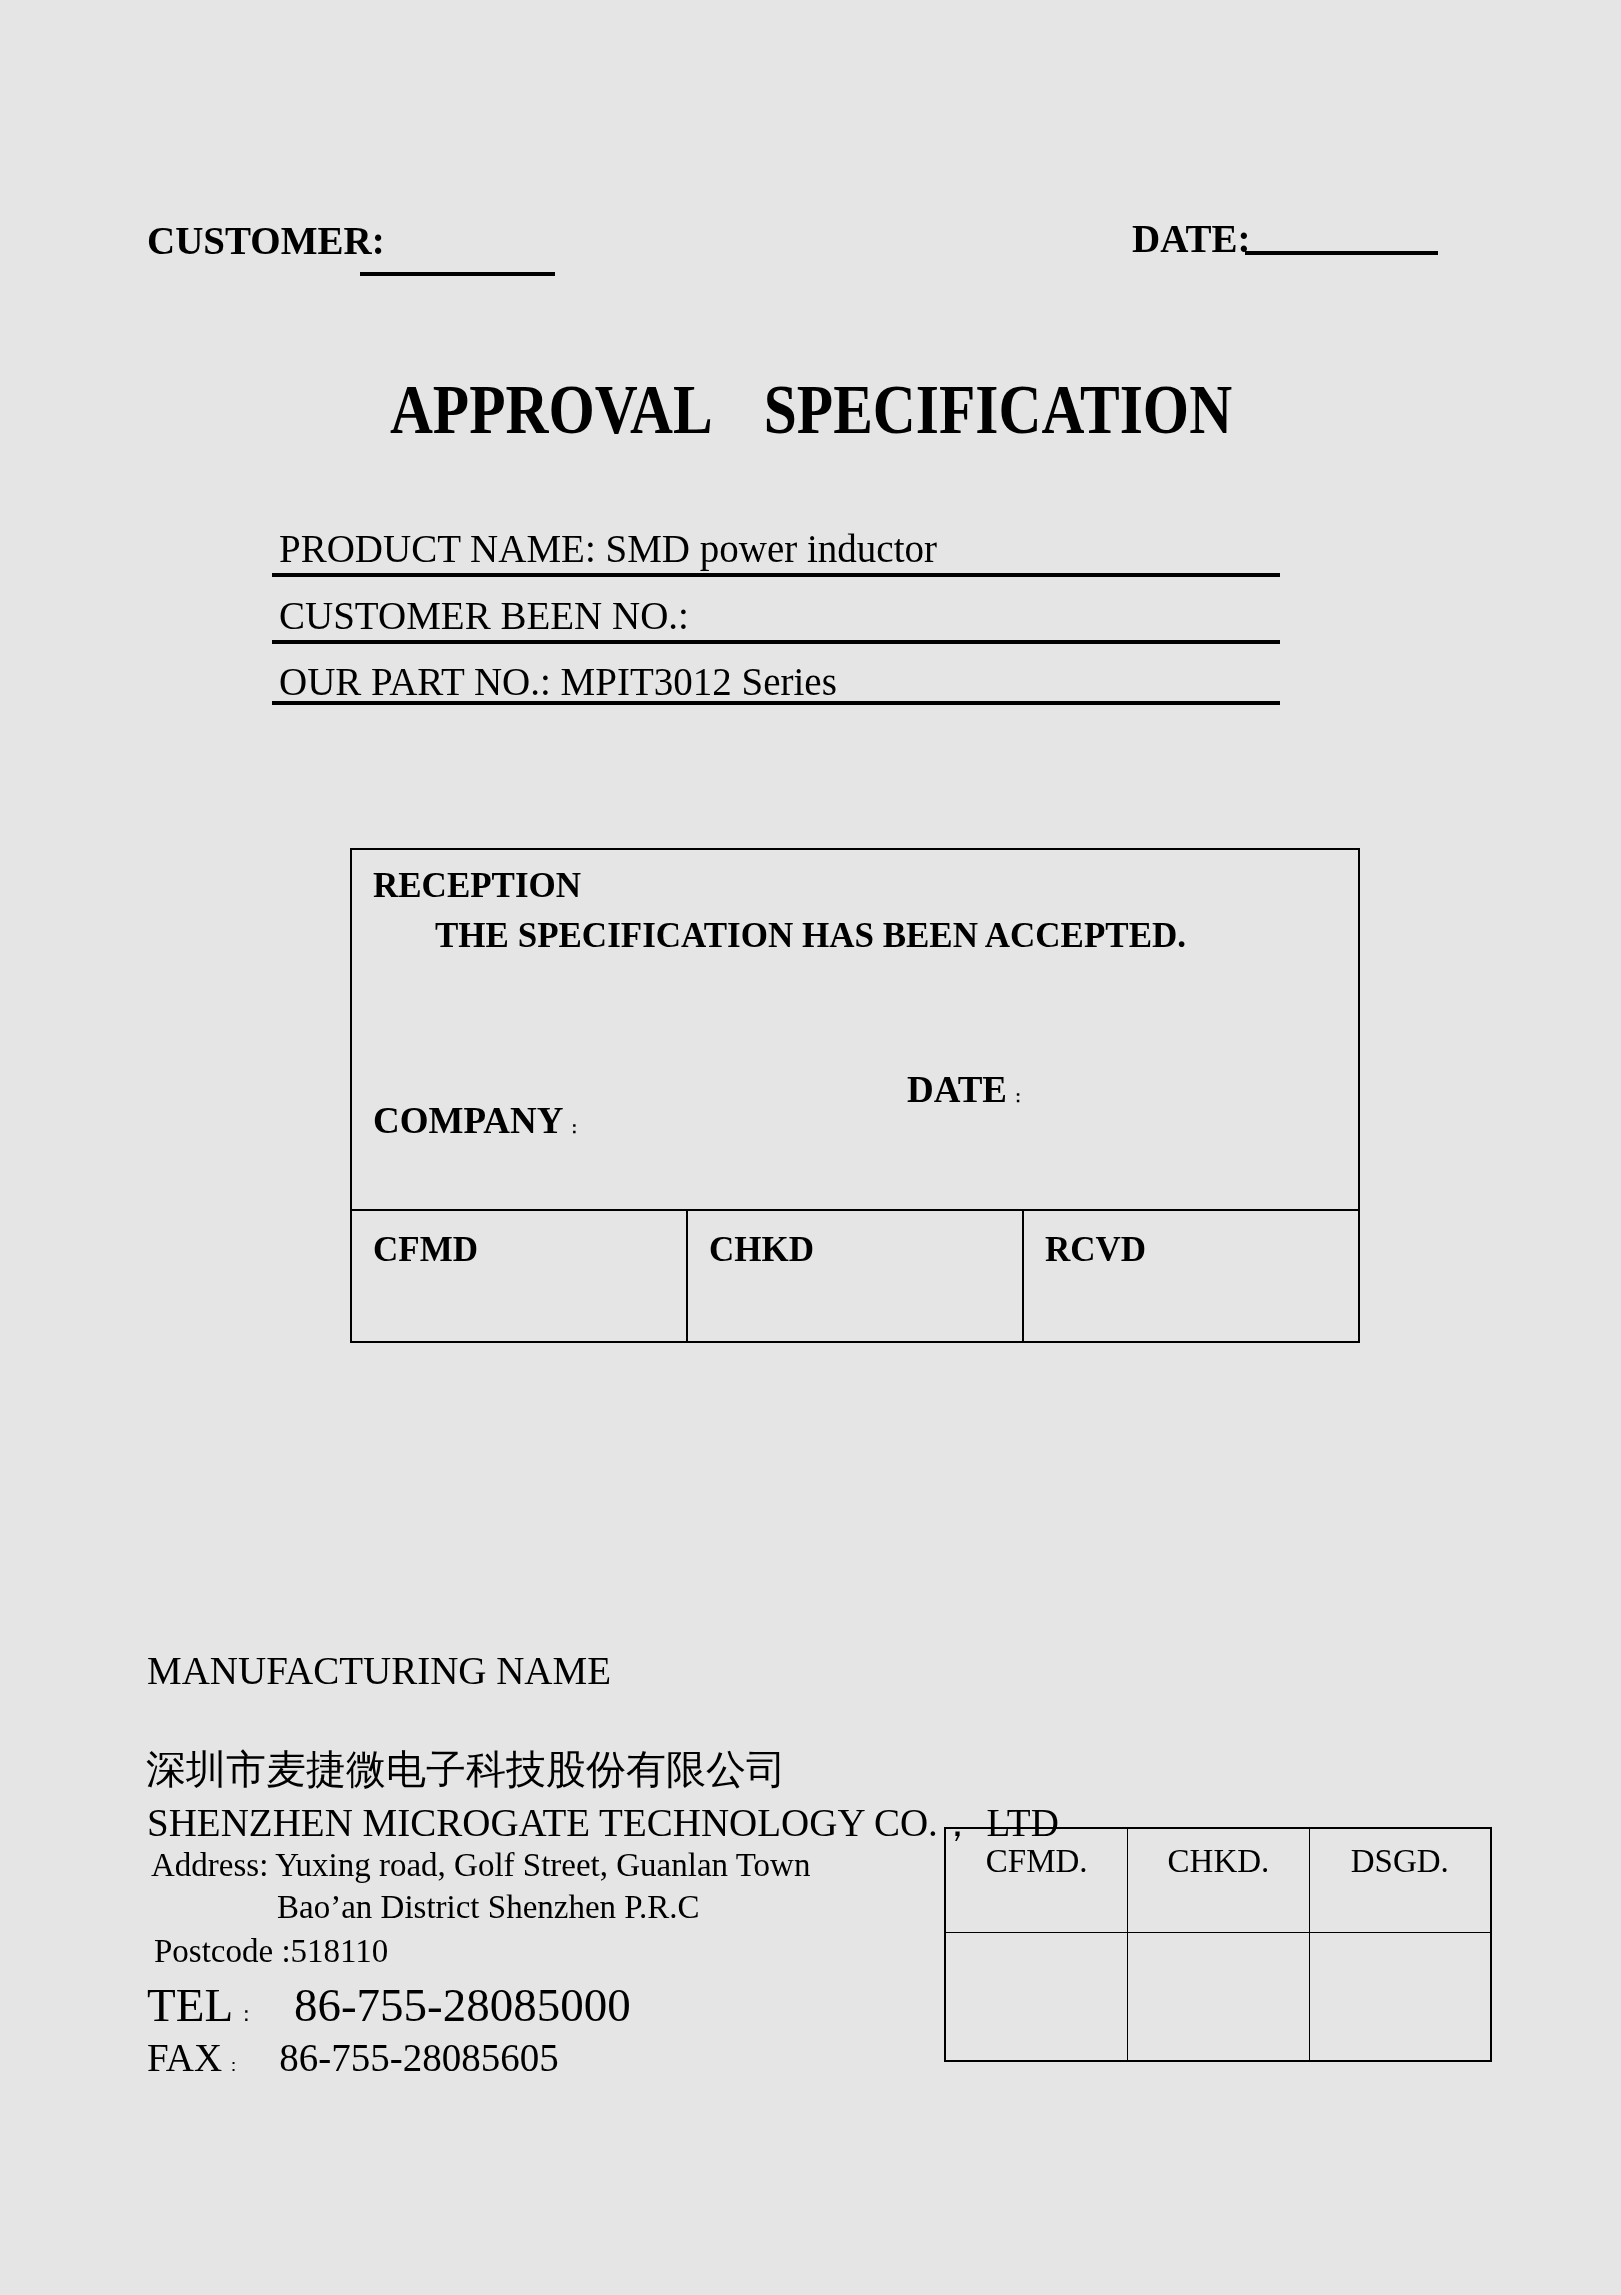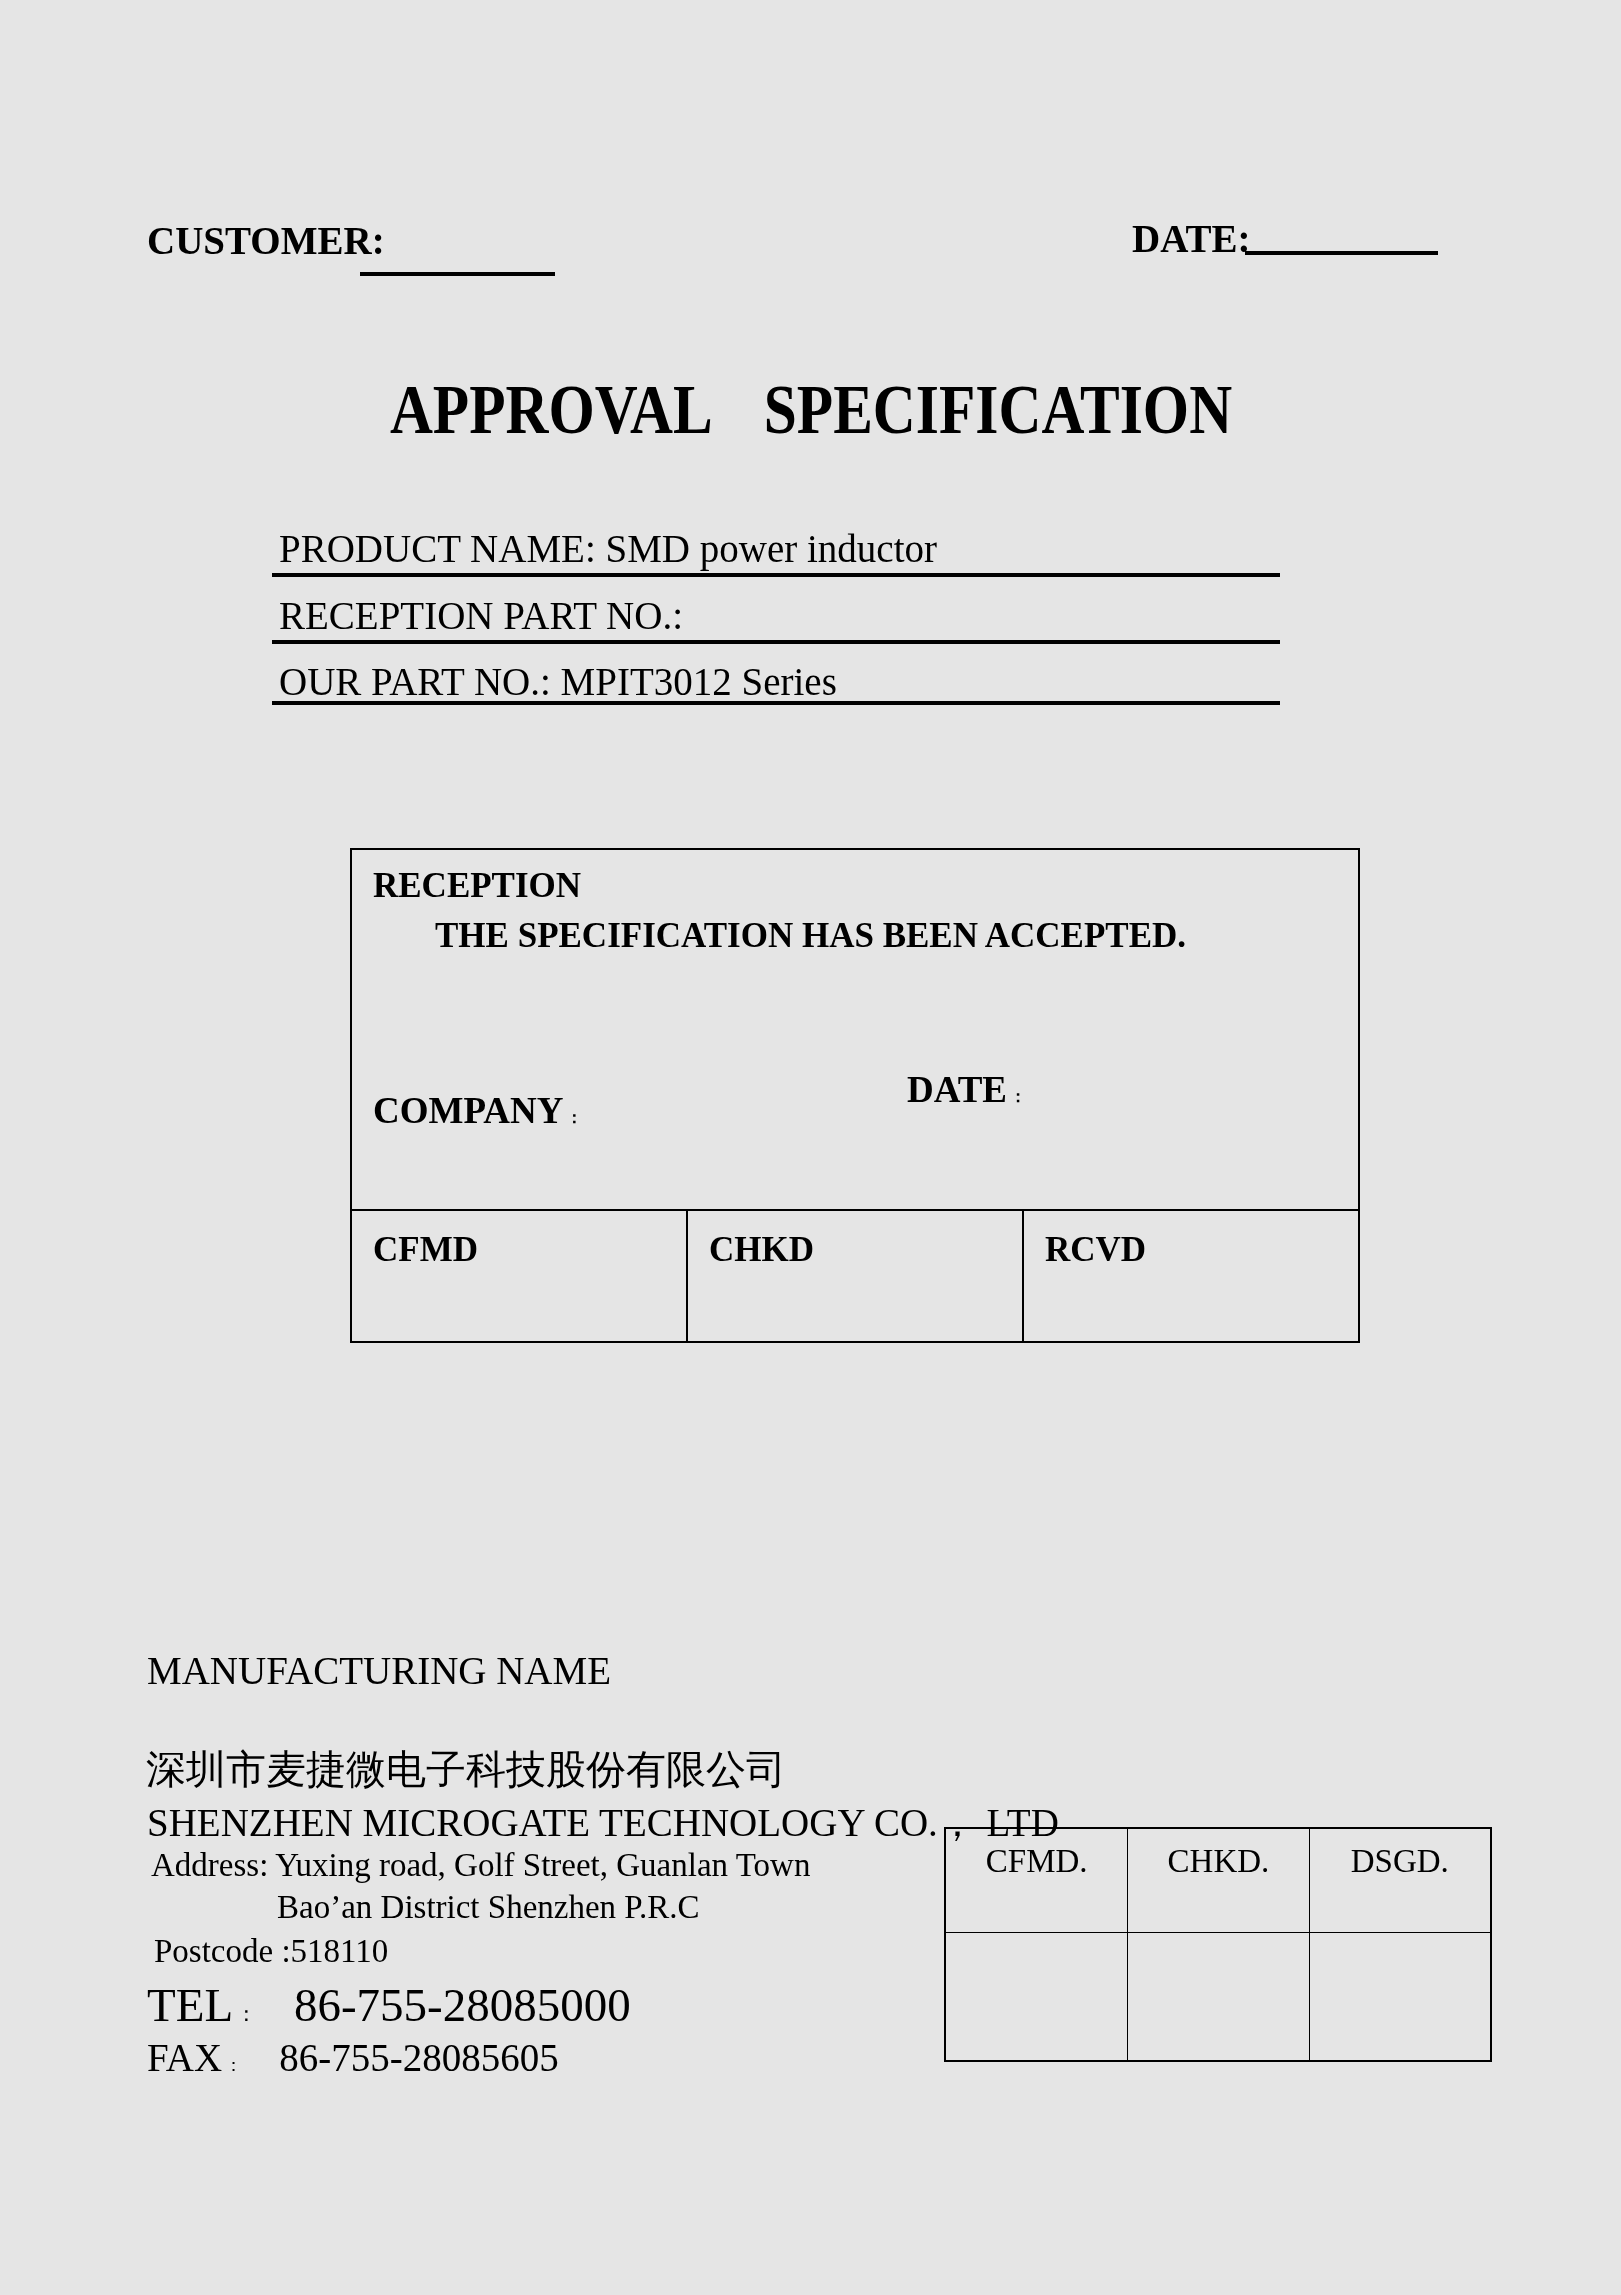--- a/index.html
+++ b/index.html
@@ -36,21 +36,21 @@
   .pr1{top:573px;} .pr2{top:640px;} .pr3{top:701px;}
 
   
   .reception-box{
     position:absolute;left:350px;top:848px;width:1010px;height:495px;
     border:2.6px solid #000;box-sizing:border-box;
   }
   .rec-heading{left:21px;top:17.5px;font-size:35px;}
   .rec-statement{left:83px;top:68px;font-size:35px;}
   .rec-date{left:555px;top:221px;font-size:37px;}
-  .rec-company{left:21px;top:242px;font-size:37px;}
+  .rec-company{left:21px;top:252px;font-size:37px;}
   .small-colon{font-size:0.45em;vertical-align:baseline;margin-left:2.6px;}
   .rec-row{
     position:absolute;left:0;right:0;bottom:0;height:132px;
     border-top:2.6px solid #000;display:flex;box-sizing:border-box;
   }
   .rec-cell{flex:1;box-sizing:border-box;padding:19px 0 0 21px;font-size:35px;font-weight:bold;}
   .rec-cell + .rec-cell{border-left:2.6px solid #000;}
 
   
   .mfg-heading{left:147px;top:1651px;font-size:39px;}
@@ -85,21 +85,21 @@
   <div class="rule date-line"></div>
 
   <div class="title-row">
     <span>APPROVAL</span>
     <span>SPECIFICATION</span>
   </div>
 
   <span class="abs pline pl1">PRODUCT NAME: SMD power inductor</span>
   <div class="rule prule pr1"></div>
 
-  <span class="abs pline pl2">RECEPTION PART NO.:</span>
+  <span class="abs pline pl2">CUSTOMER BEEN NO.:</span>
   <div class="rule prule pr2"></div>
 
   <span class="abs pline pl3">OUR PART NO.: MPIT3012 Series</span>
   <div class="rule prule pr3"></div>
 
   <div class="reception-box">
     <span class="abs b rec-heading">RECEPTION</span>
     <span class="abs b rec-statement">THE SPECIFICATION HAS BEEN ACCEPTED.</span>
 
     <span class="abs b rec-date"><span>DATE</span><span class="small-colon">：</span></span>

